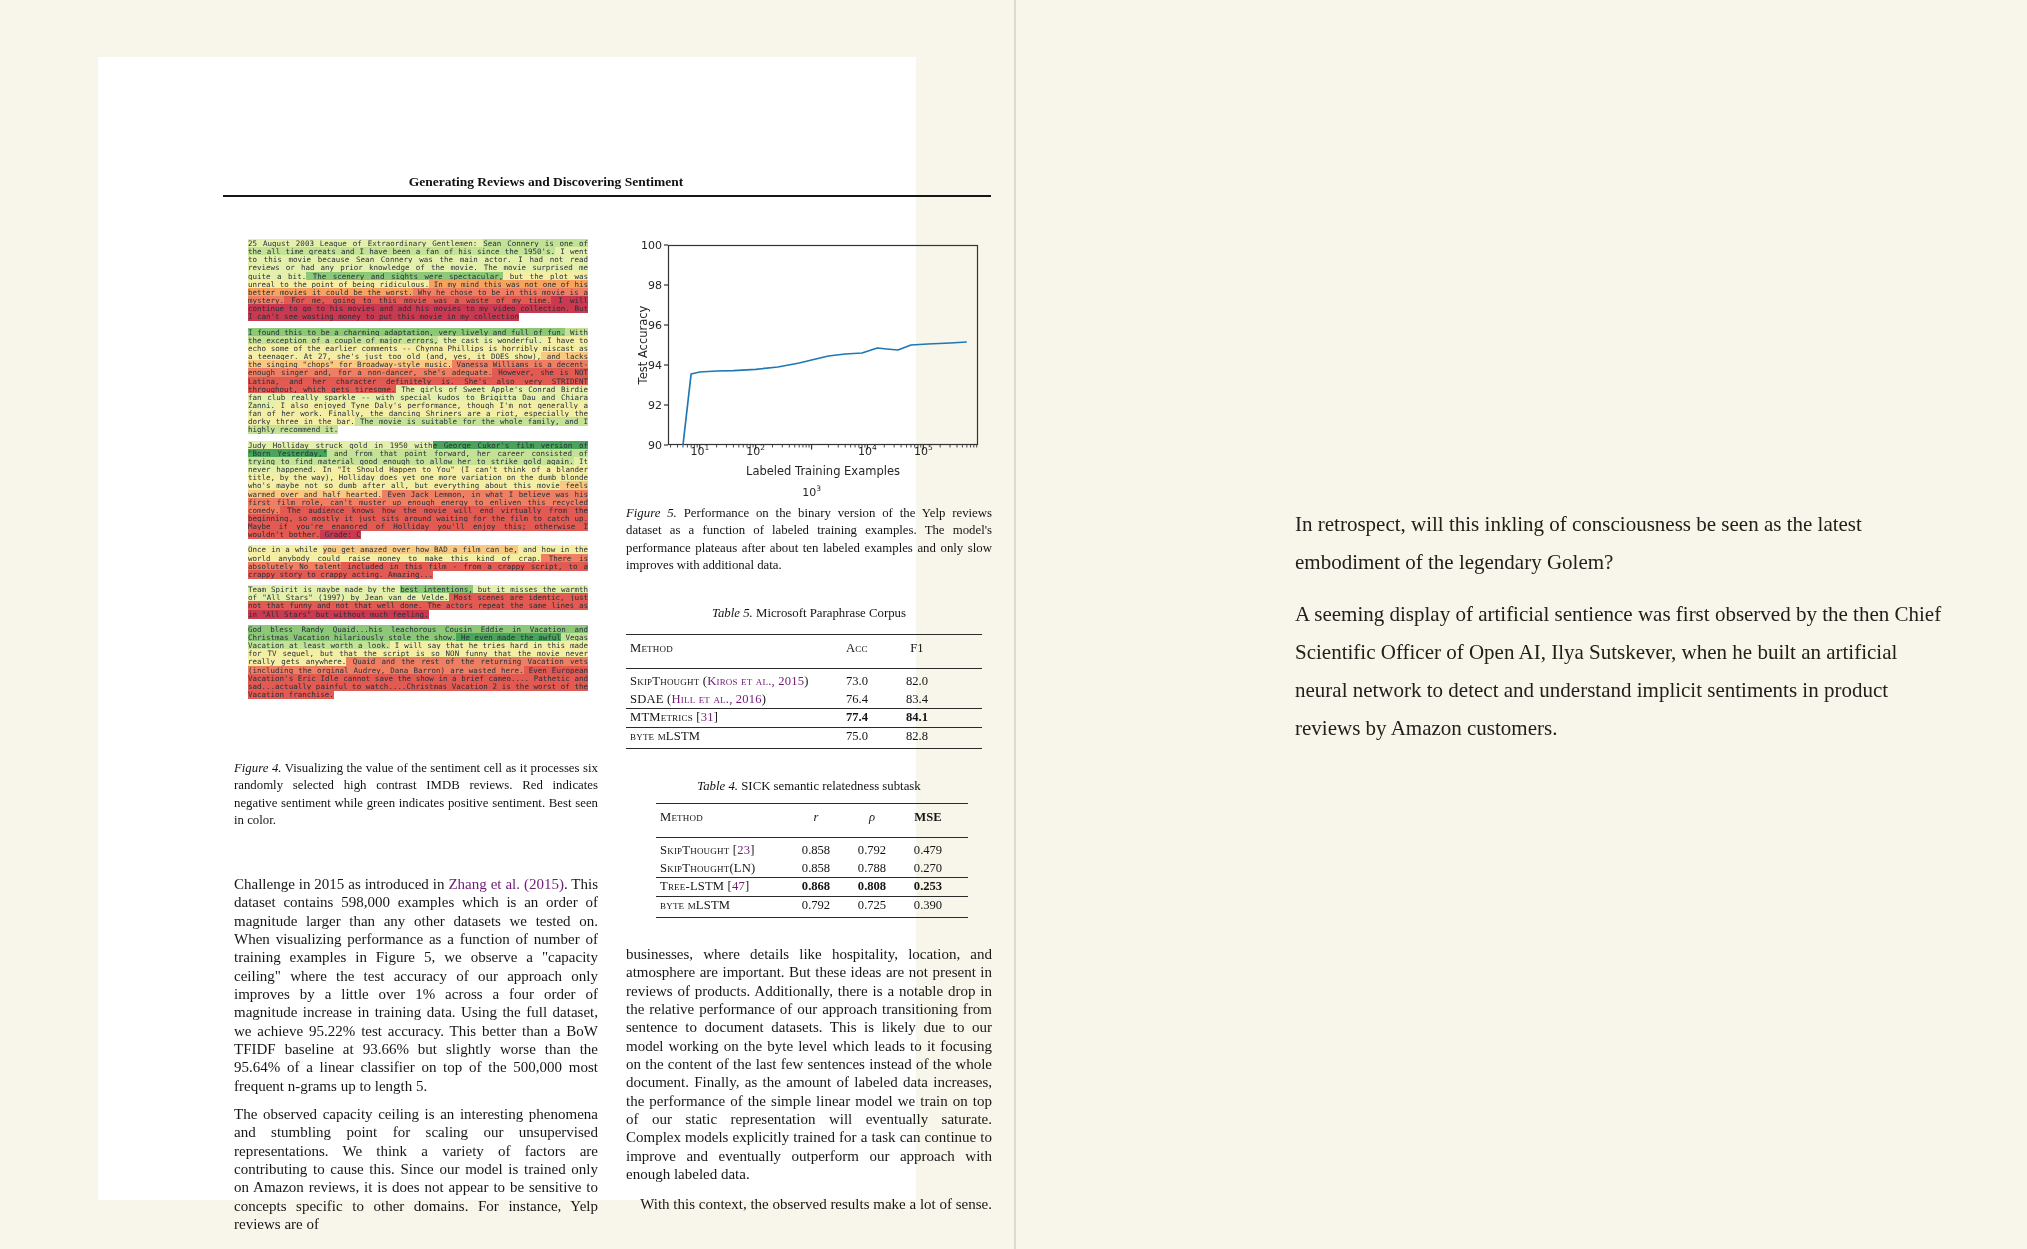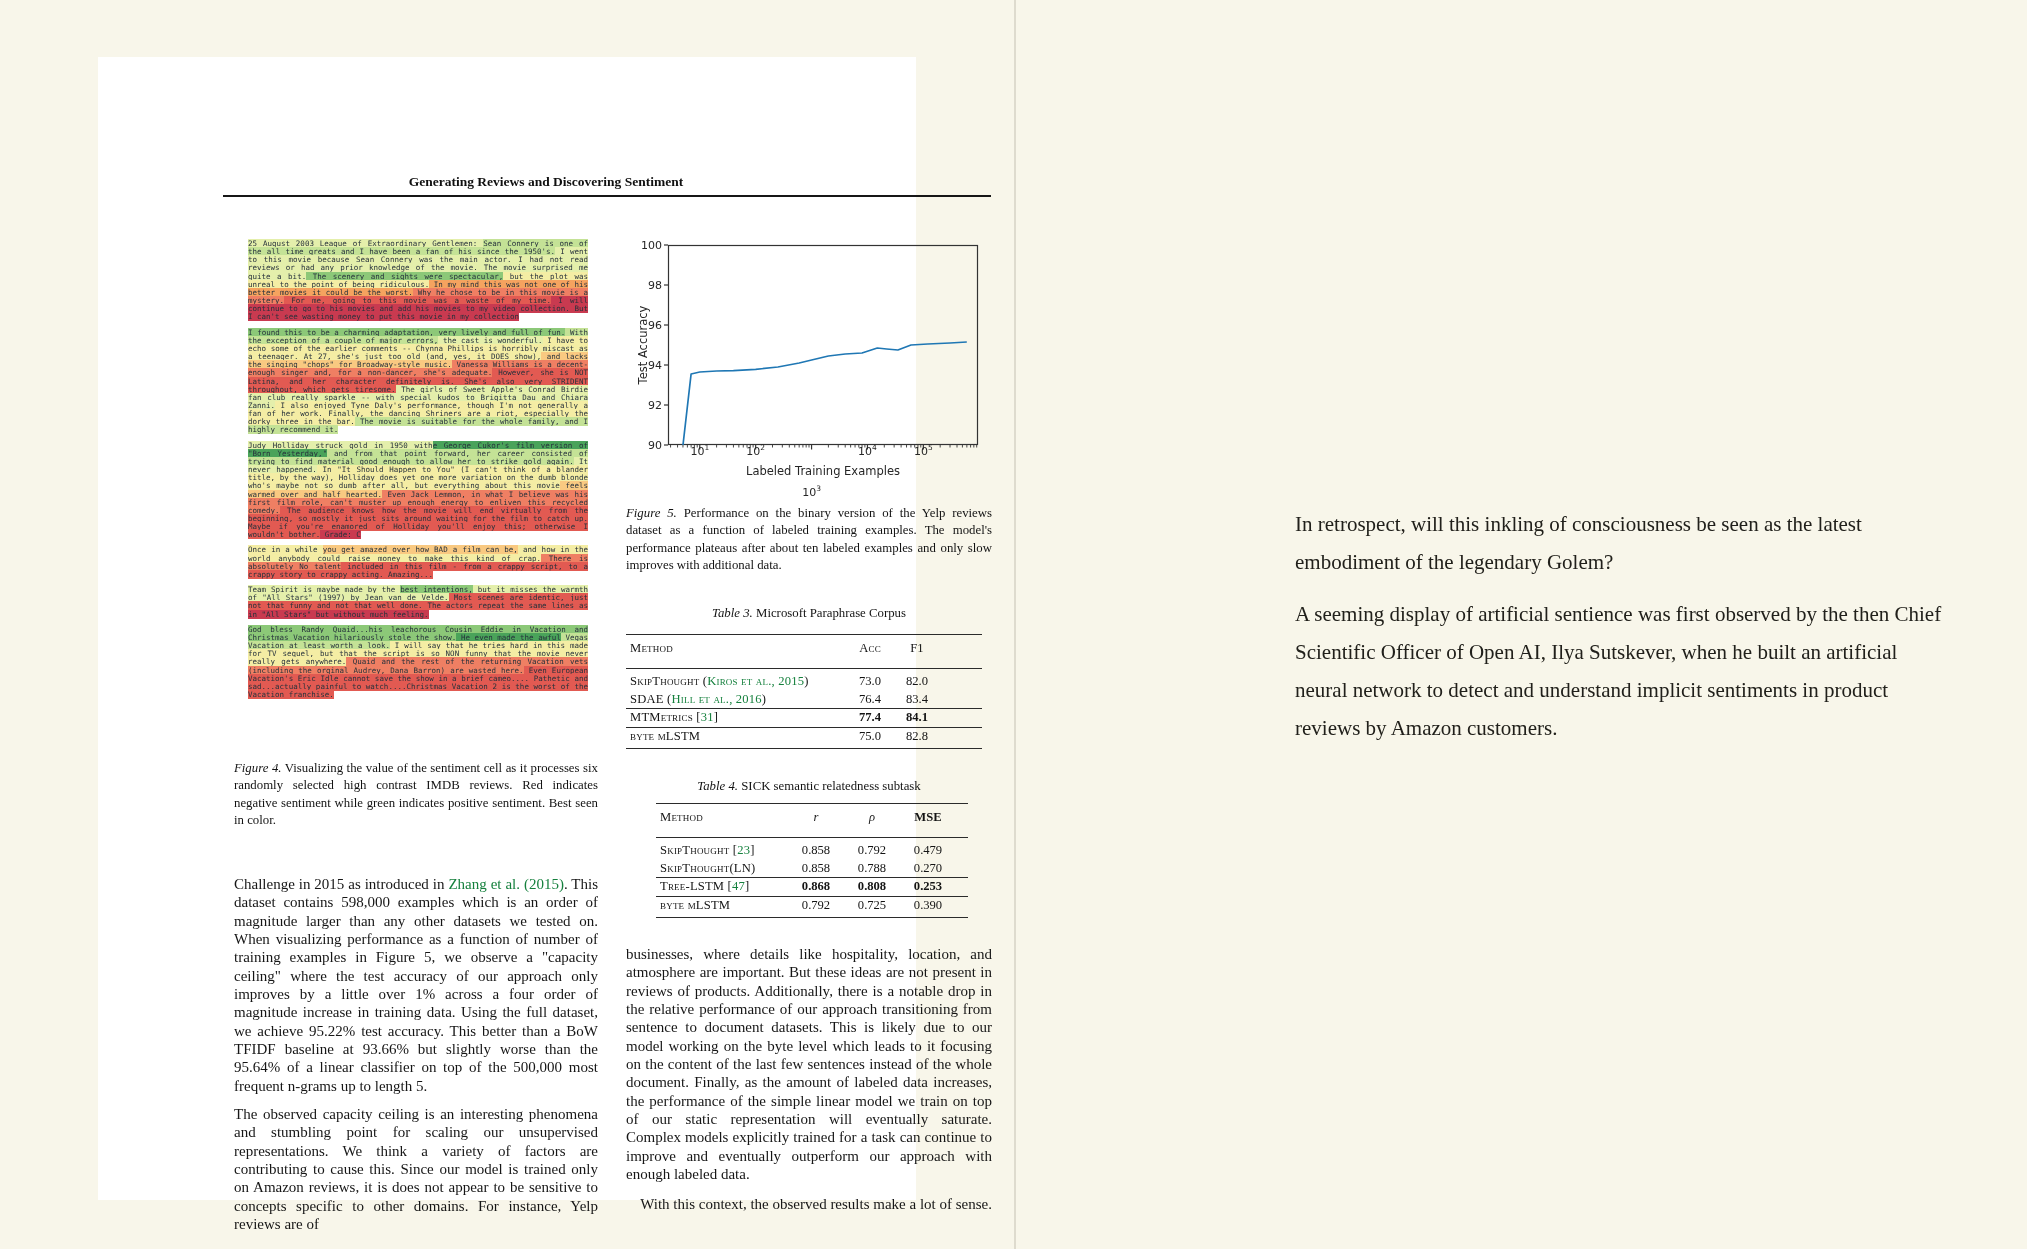--- a/index.html
+++ b/index.html
@@ -24,21 +24,21 @@
   .caption { position:absolute; font-size:12.8px; line-height:17.4px; text-align:justify; color:#131313; }
   .cap-label { font-style:italic; }
   #fig4-caption { left:136px; top:703px; width:364px; }
   #fig5-caption { left:528px; top:448px; width:366px; }
 
   .bodytext { position:absolute; font-size:15px; line-height:18.35px; text-align:justify; color:#161616; }
   #left-para1 { left:136px; top:818px; width:364px; }
   #left-para2 { left:136px; top:1048px; width:364px; }
   #mid-para   { left:528px; top:888px;  width:366px; }
   #mid-closing{ left:528px; top:1138px; width:366px; text-align:right; text-indent:7px; }
-  .cite { color:#15803d; }
+  .cite { color:#701a75; }
 
   
   #fig5-chart { position:absolute; left:530px; top:180px; width:370px; height:250px;
                 font-family:"DejaVu Sans", sans-serif; color:#262626; }
   #plot-area { position:absolute; left:40px; top:8px; width:310px; height:200px; }
   #plot-svg { position:absolute; left:0; top:0; overflow:visible; }
   .ytick-label { position:absolute; left:0; width:34px; text-align:right; font-size:11px; line-height:13px; }
   .xtick-label { position:absolute; top:206px; width:36px; text-align:center; font-size:11px; }
   .xtick-label sup { font-size:7.5px; }
   #ylabel { position:absolute; left:-85px; top:101px; width:200px; text-align:center;
@@ -51,21 +51,21 @@
   #table4-title { left:528px; top:722px; }
   .ptable { position:absolute; font-size:12.6px; color:#141414;
             border-top:1.4px solid #2b2b2b; border-bottom:1.4px solid #2b2b2b; padding:2px 0 3px 0; }
   #table3 { left:528px; top:577px; width:356px; }
   #table4 { left:558px; top:746px; width:312px; }
   .trow { display:flex; align-items:baseline; padding:1.3px 4px; }
   .trow.thead { padding:4px 4px 12px 4px; border-bottom:1.1px solid #2b2b2b; margin-bottom:4px; }
   .trow.ra { border-top:1.1px solid #2b2b2b; }
   .tcell.c0 { flex:1; }
   #table3 .trow { padding-right:42px; }
-  #table3 .tcell.c1 { width:48px; text-align:center; }
+  #table3 .tcell.c1 { width:48px; }
   #table3 .tcell.c2 { width:46px; text-align:center; }
   #table4 .trow { padding-right:12px; }
   #table4 .tcell.c1, #table4 .tcell.c2, #table4 .tcell.c3 { width:56px; text-align:center; }
   .sc { font-variant:small-caps; letter-spacing:0.2px; }
   .b { font-weight:bold; }
   .i { font-style:italic; }
 
   
   #right-panel { position:absolute; left:1295px; top:505px; width:648px;
                  font-size:21px; line-height:38px; color:#21201b; }
@@ -180,21 +180,21 @@
       <div class="xtick-label" style="left: 221.46px;">10<sup>4</sup></div>
       <div class="xtick-label" style="left: 277.353px;">10<sup>5</sup></div>
     </div>
 
   <div class="caption" id="fig5-caption">
     <span class="cap-label">Figure 5.</span>
     <span>Performance on the binary version of the Yelp reviews dataset as a function of labeled training examples. The model's performance plateaus after about ten labeled examples and only slow improves with additional data.</span>
   </div>
 
   <div class="table-title" id="table3-title">
-    <span class="cap-label">Table 3.</span>
+    <span class="cap-label">Table 5.</span>
     <span>Microsoft Paraphrase Corpus</span>
   </div>
   <div class="ptable" id="table3">
       <div class="trow thead">
         <div class="tcell c0 sc">Method</div>
         <div class="tcell c1 sc">Acc</div>
         <div class="tcell c2 sc">F1</div>
       </div>
       <div class="trow">
         <div class="tcell c0 sc"><span>SkipThought (</span><span class="cite">Kiros et al., 2015</span><span>)</span></div>

